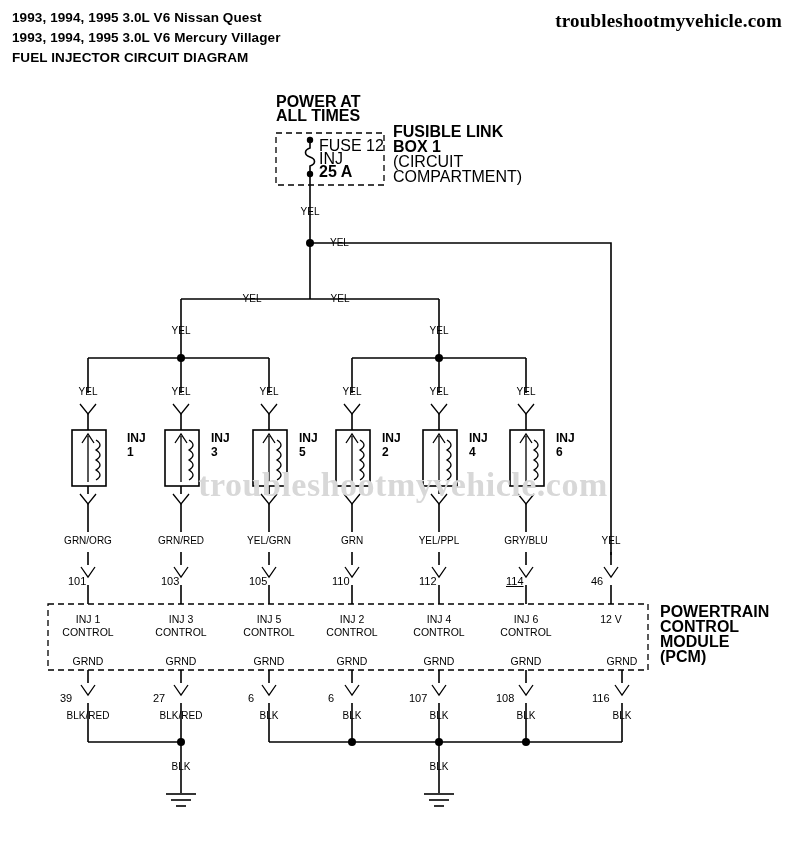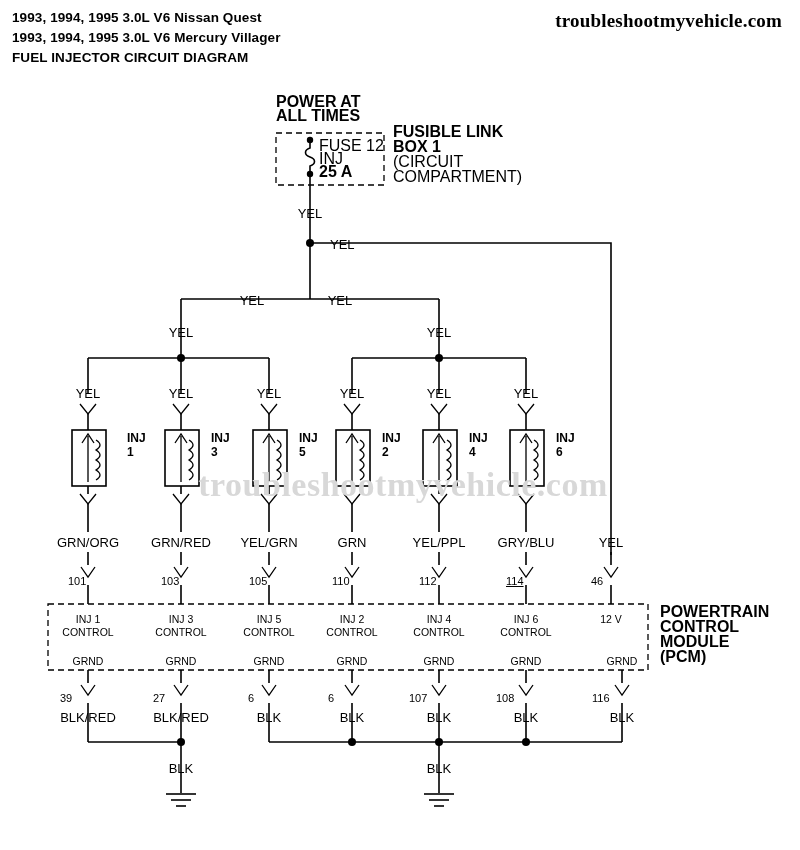--- a/index.html
+++ b/index.html
@@ -51,21 +51,21 @@
   
   .lbl {
     position: absolute;
     font-size: 16px;
     line-height: 13px;
     white-space: nowrap;
   }
   .lbl.b { font-weight: bold; }
   .wirelbl {
     position: absolute;
-    font-size: 13px;
+    font-size: 10px;
     text-align: center;
     white-space: nowrap;
   }
   .injname {
     position: absolute;
     font-size: 12px;
     font-weight: bold;
     line-height: 13px;
     white-space: nowrap;
   }

